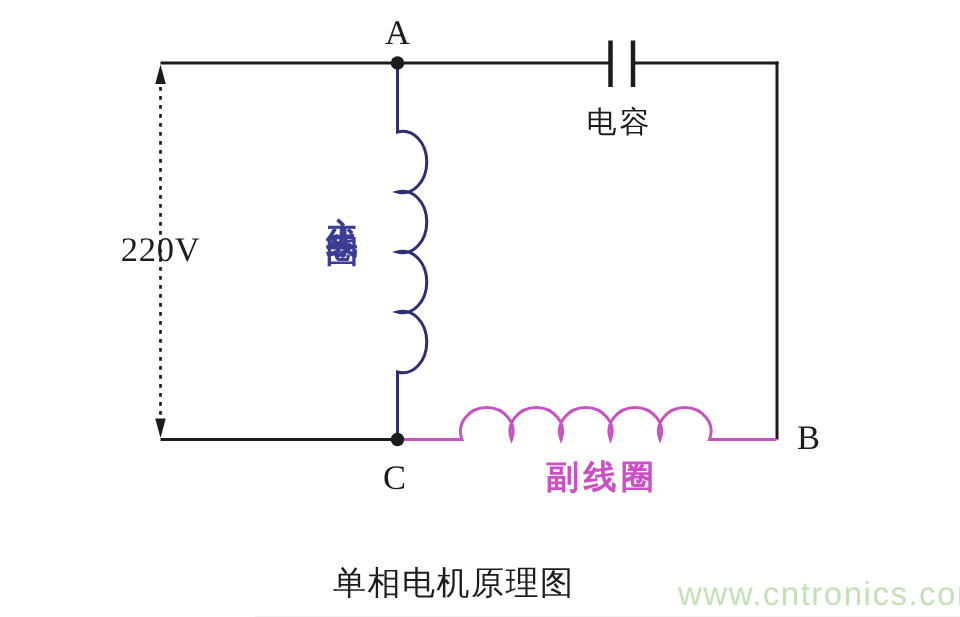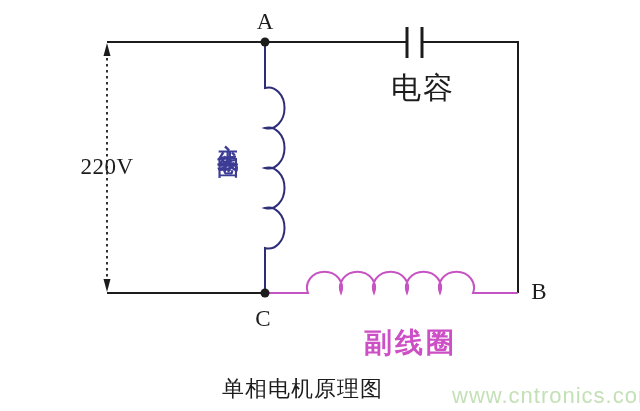--- a/index.html
+++ b/index.html
@@ -4,26 +4,26 @@
 <style>
   html,body{margin:0;padding:0;background:#e9e9e9;}
   .stage{
     position:relative;width:640px;height:411px;background:#ffffff;
     overflow:hidden;font-family:"Liberation Serif","DejaVu Serif",serif;
   }
   .stage svg{position:absolute;left:0;top:0;}
   .lbl{position:absolute;color:#1c1c1c;white-space:nowrap;}
   .lbl-node{font-size:23px;text-align:center;}
   .lbl-voltage{font-size:23px;text-align:center;letter-spacing:0.5px;}
-  .lbl-cap{font-size:30px;letter-spacing:2px;}
+  .lbl-cap{font-size:20px;letter-spacing:2px;}
   .lbl-maincoil{
     font-size:21px;letter-spacing:7px;
     writing-mode:vertical-rl;text-orientation:upright;font-weight:bold;
   }
-  .lbl-auxcoil{font-size:28px;letter-spacing:3px;font-weight:bold;margin-top:21px;}
+  .lbl-auxcoil{font-size:22px;letter-spacing:3px;font-weight:bold;}
   .lbl-title{font-size:22px;text-align:left;letter-spacing:1px;}
   .lbl-watermark{
     font-family:"Liberation Sans","DejaVu Sans",sans-serif;
     font-size:22px;letter-spacing:1px;
   }
 </style>
 </head>
 <body>
 
 <div class="stage">

